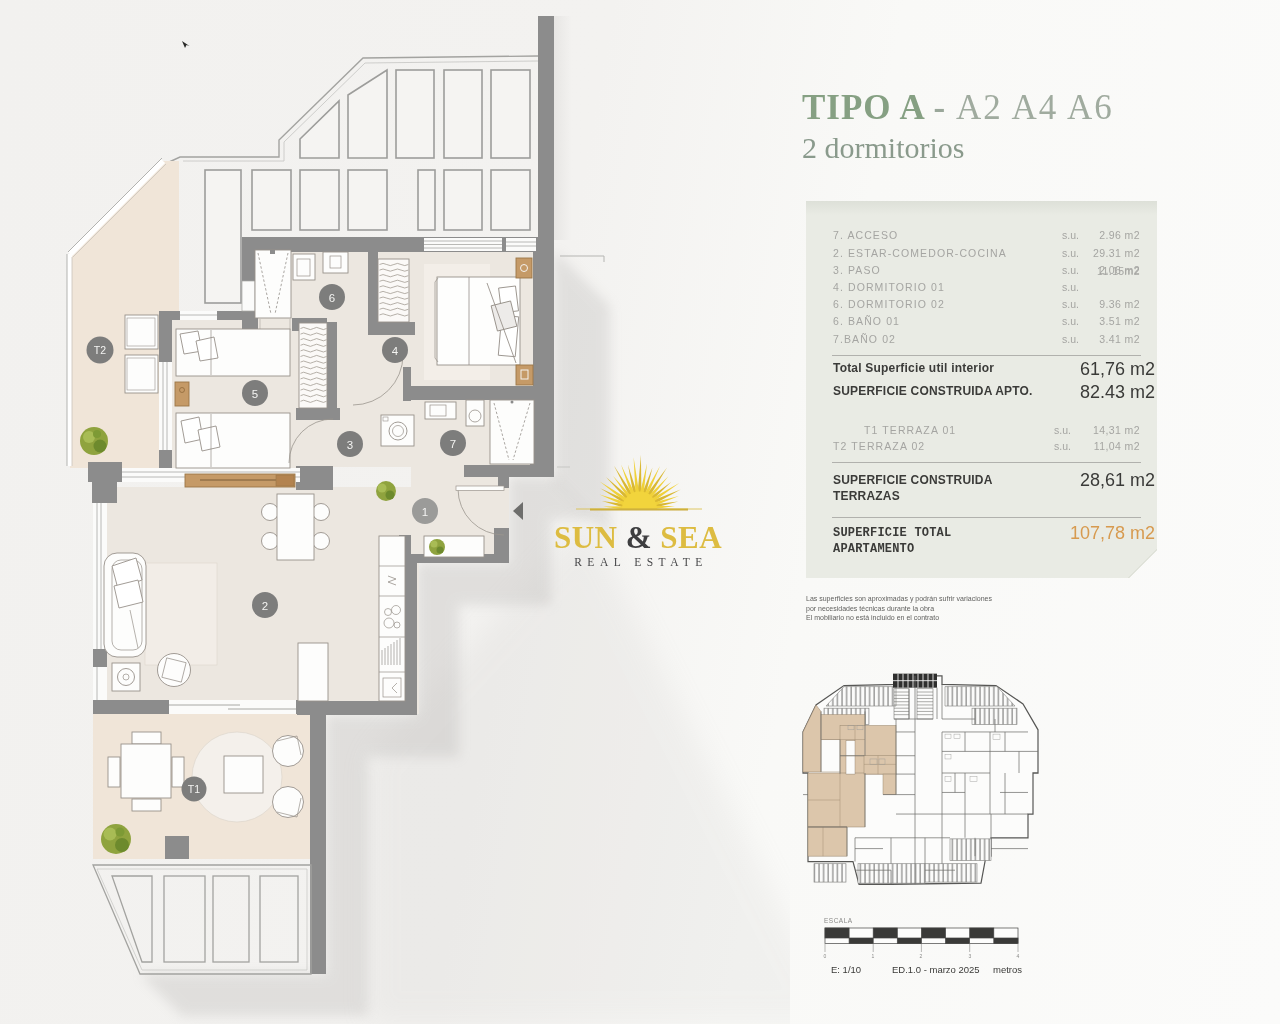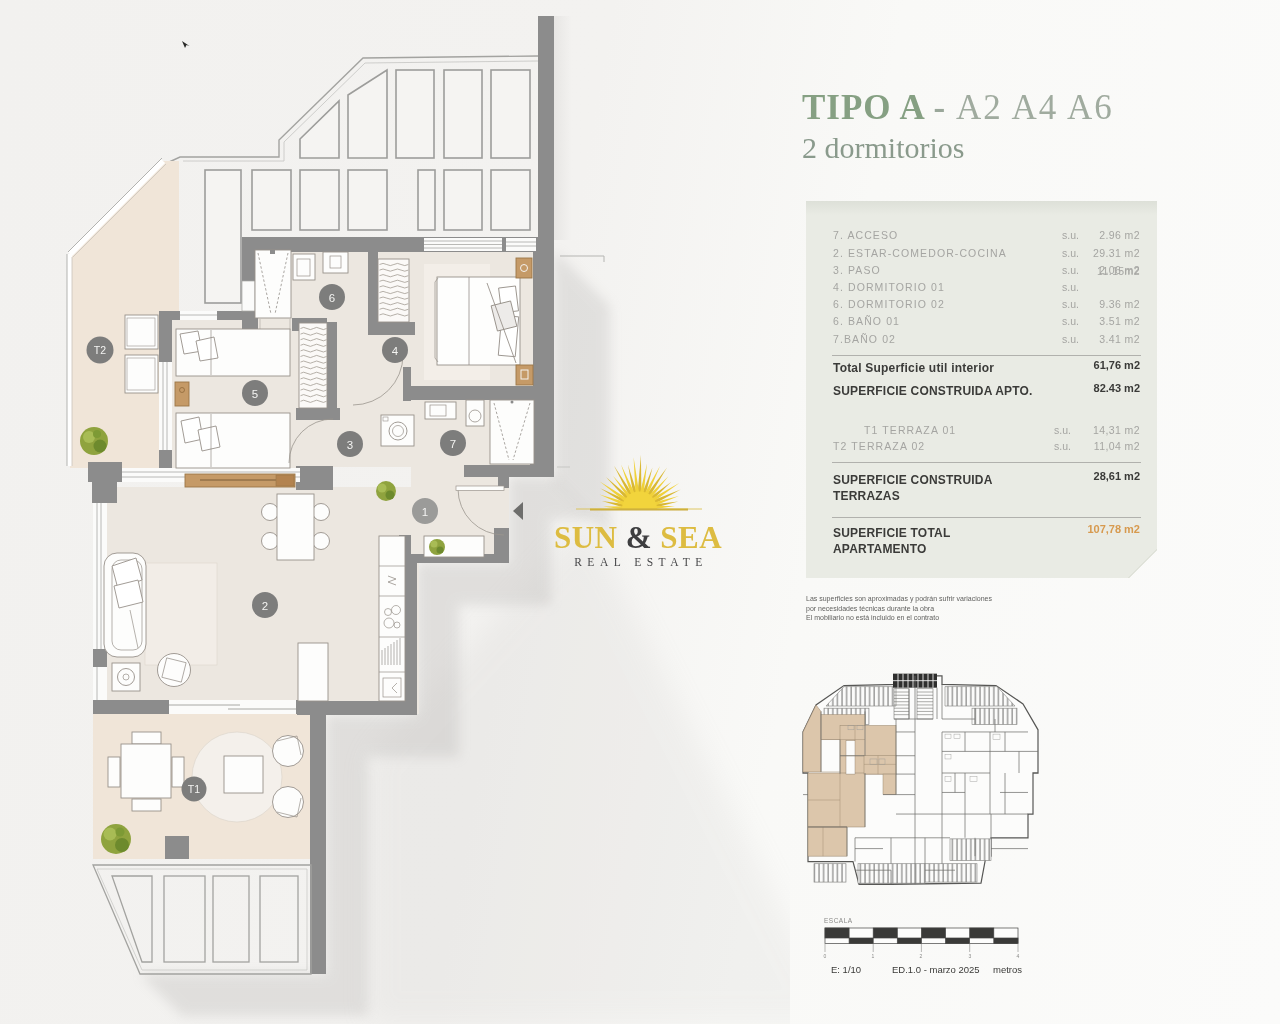--- a/index.html
+++ b/index.html
@@ -8,21 +8,21 @@
     font-family:"Liberation Sans", sans-serif;
     background:linear-gradient(100deg,#f2f1ef 0%,#f3f2f0 42%,#f9f9f7 62%,#fbfbfa 100%);
     position:relative;
   }
   .abs { position:absolute; }
   .pr { position:absolute; left:27px; font-size:10.5px; color:#a5a5a2; letter-spacing:1.1px; white-space:nowrap; }
   .su { position:absolute; left:256px; font-size:10.5px; color:#a5a5a2; }
   .su2 { position:absolute; left:248px; font-size:10.5px; color:#a5a5a2; }
   .pv { position:absolute; right:17px; font-size:10.5px; color:#a5a5a2; letter-spacing:0.4px; }
   .pd { position:absolute; left:27px; color:#3b3b39; font-weight:bold; letter-spacing:0.2px; white-space:nowrap; }
-  .pvd { position:absolute; right:17px; font-size:11px; color:#3a3a38; font-weight:bold; }
+  .pvd { position:absolute; right:2px; font-size:18px; color:#3a3a38; font-weight:normal; }
   .sep { position:absolute; left:26px; width:309px; border-top:1px solid #b1b1ad; }
 </style>
 </head>
 <body>
 
 <svg class="abs" style="left:0;top:0" width="790" height="1024" viewBox="0 0 790 1024">
   <defs>
     <linearGradient id="shA" x1="0" y1="0" x2="1" y2="0">
       <stop offset="0" stop-color="#b5b3b0" stop-opacity="0.5"></stop>
       <stop offset="1" stop-color="#b5b3b0" stop-opacity="0"></stop>
@@ -409,21 +409,21 @@
   <div class="pr" style="top:223px;margin-left:31px;">T1 TERRAZA 01</div>
   <div class="pr" style="top:239px;">T2 TERRAZA 02</div>
   <div class="su2" style="top:223px;">s.u.</div>
   <div class="su2" style="top:239px;">s.u.</div>
   <div class="pv" style="top:223px;">14,31 m2</div>
   <div class="pv" style="top:239px;">11,04 m2</div>
   <div class="sep" style="top:261px;"></div>
   <div class="pd" style="top:271px;font-size:12px;line-height:16px;">SUPERFICIE CONSTRUIDA<br>TERRAZAS</div>
   <div class="pvd" style="top:269px;">28,61 m2</div>
   <div class="sep" style="top:316px;"></div>
-  <div class="pd" style="top:324px;font-size:12px;line-height:16px;">SUPERFICIE TOTAL<br>APARTAMENTO</div>
+  <div class="pd" style="top:324px;font-size:12px;line-height:16px;font-family:Liberation Mono, monospace;">SUPERFICIE TOTAL<br>APARTAMENTO</div>
   <div class="pvd" style="top:322px;color:#d79a4f;">107,78 m2</div>
   <div class="abs" style="right:0;bottom:0;width:0;height:0;border-left:29px solid transparent;border-bottom:29px solid #d4d8cc;"></div>
 </div>
 
 <div class="abs" style="left:806px;top:594px;font-size:7px;line-height:9.6px;color:#5f5f5d;">
 Las superficies son aproximadas y podrán sufrir variaciones<br>
 por necesidades técnicas durante la obra<br>
 El mobiliario no está incluido en el contrato
 </div>
 

